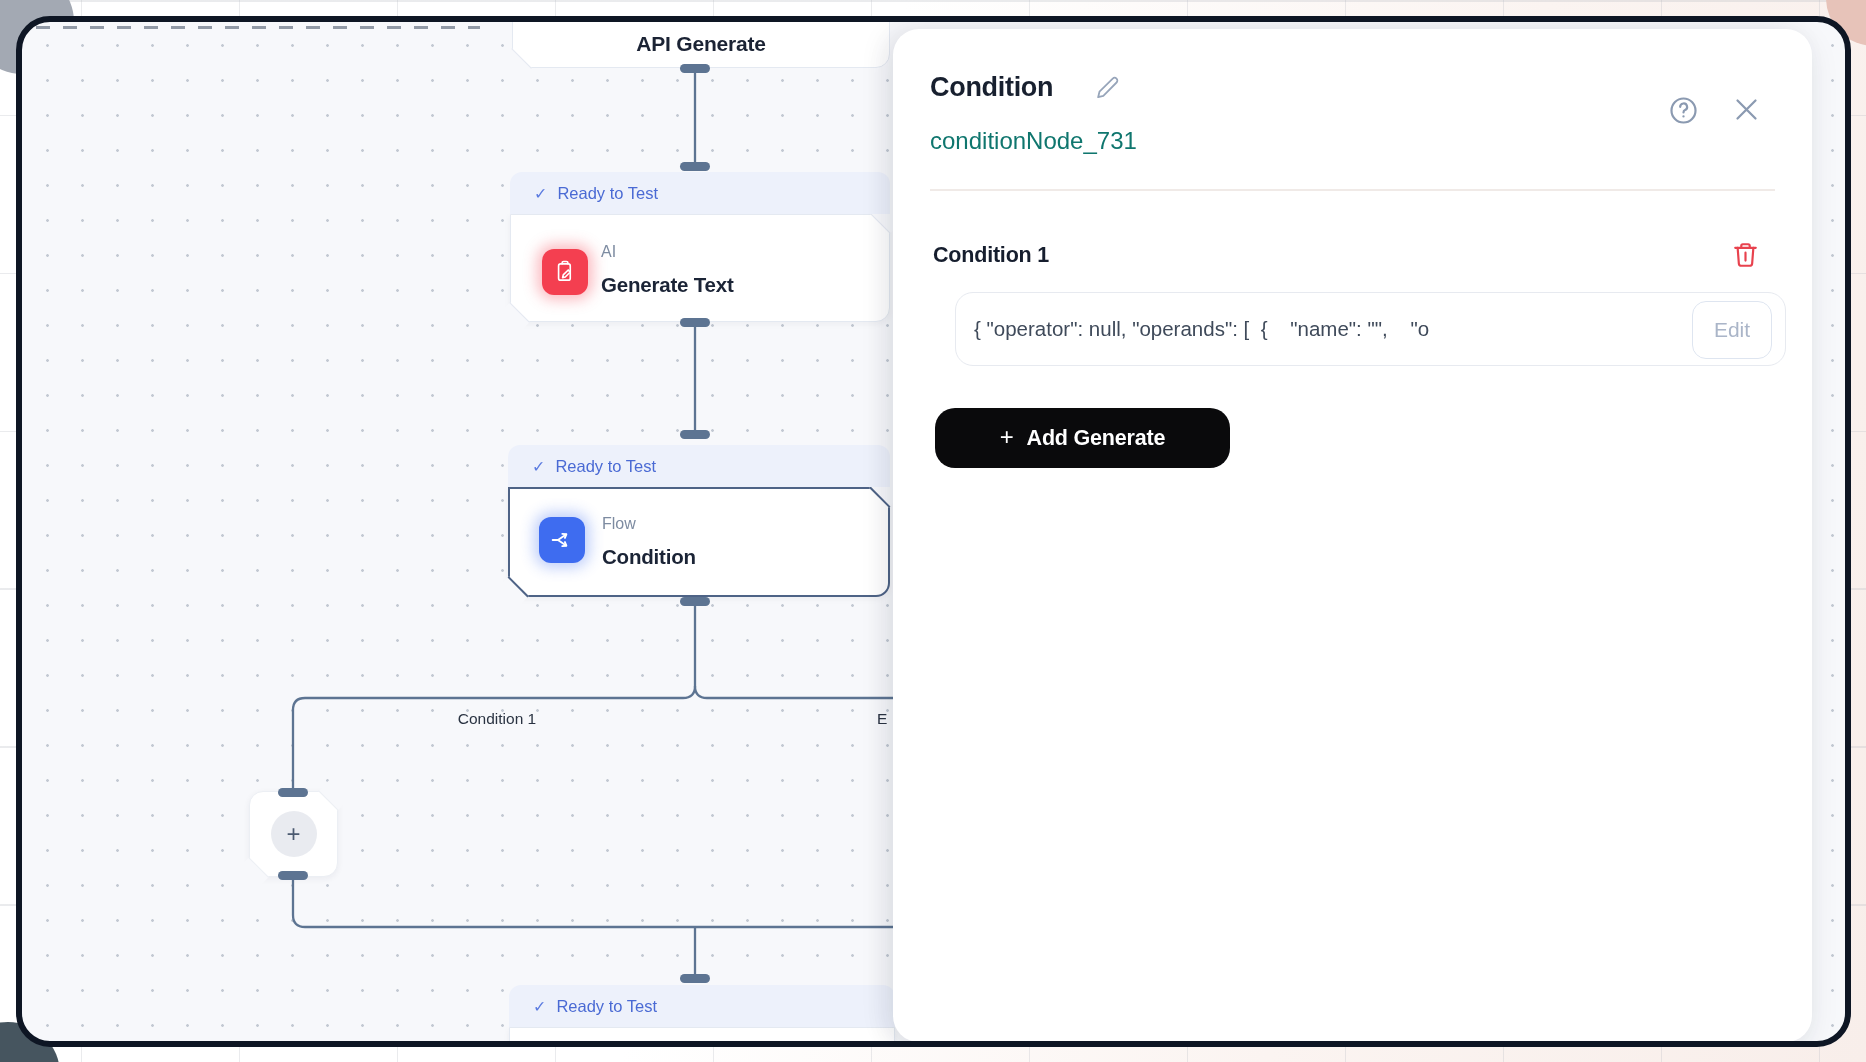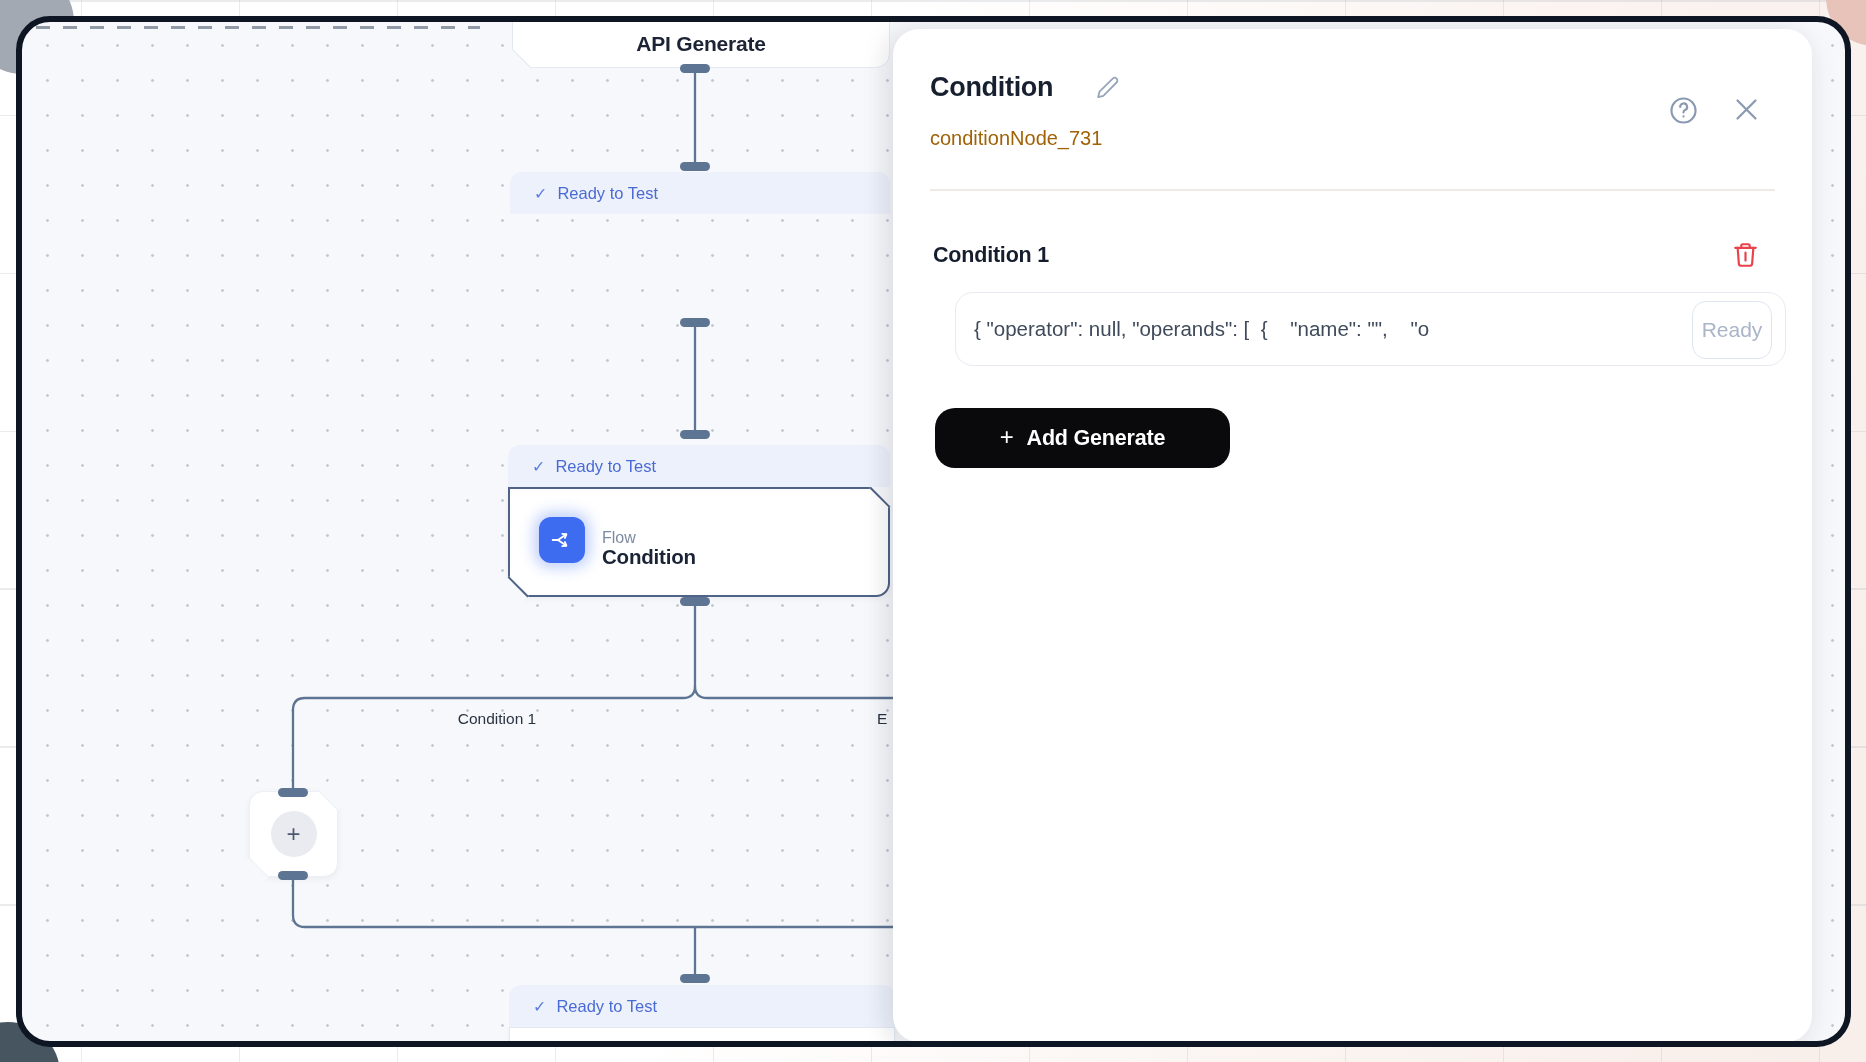--- a/index.html
+++ b/index.html
@@ -98,21 +98,21 @@
   .panel {
     position:absolute; left:871px; top:7px; width:919px; height:1013px;
     background:#fff; border-radius:26px; z-index:10;
     box-shadow:-10px 0 26px rgba(26,34,52,.07), 0 8px 30px rgba(26,34,52,.08);
   }
   .panel-title {
     position:absolute; left:37px; top:43px; font-size:27px; font-weight:700;
     color:#18202f; letter-spacing:-.3px;
   }
   .pencil-icon { position:absolute; left:202px; top:46px; cursor:pointer; }
-  .panel-id { position:absolute; left:37px; top:98px; font-size:20px; color:#a16207; }
+  .panel-id { position:absolute; left:37px; top:98px; font-size:24px; color:#0f766e; }
   .help-icon  { position:absolute; left:775px; top:66px; cursor:pointer; }
   .close-icon { position:absolute; left:840px; top:67px; cursor:pointer; }
   .panel-divider { position:absolute; left:37px; top:160px; width:845px; height:1.5px; background:#f0eae7; }
 
   .section-title {
     position:absolute; left:40px; top:214px; font-size:21.5px; font-weight:700;
     color:#161e2e; letter-spacing:-.2px;
   }
   .trash-icon { position:absolute; left:838px; top:211px; cursor:pointer; }
   .cond-field {
@@ -172,41 +172,54 @@
 
     <div class="api-card">
       <span>API Generate</span>
       <span class="bevel bevel-bl"></span>
     </div>
 
     <div class="node-group" style="left:488px; top:150px; width:380px;">
       <div class="badge">
         <span class="check">✓</span>
         <span>Ready to Test</span>
+      </div>
+      <div class="card" style="height:108px;">
+        <span class="bevel bevel-tr"></span>
+        <span class="bevel bevel-bl"></span>
+        <div class="node-icon icon-red" style="left:31px; top:34px;">
+          <svg width="28" height="28" viewBox="0 0 48 48" fill="none" stroke="#ffffff" stroke-width="2.8" stroke-linecap="round" stroke-linejoin="round">
+            <rect x="13" y="10" width="20" height="28" rx="3.5"></rect>
+            <path d="M19 10 v-1.5 a2.5 2.5 0 0 1 2.5-2.5 h5 a2.5 2.5 0 0 1 2.5 2.5 V10"></path>
+            <path d="M21 29 l8.5-8.5 3.5 3.5 -8.5 8.5 -4.6 1.1 z"></path>
+          </svg>
+        </div>
+        <span class="node-cat" style="left:90px; top:28px;">AI</span>
+        <span class="node-title" style="left:90px; top:58px;">Generate Text</span>
       </div>
     </div>
 
     <div class="node-group" style="left:486px; top:423px; width:382px;">
       <div class="badge">
         <span class="check">✓</span>
         <span>Ready to Test</span>
       </div>
       <div class="card selected" style="height:110px;">
         <span class="bevel bevel-tr"></span>
         <span class="bevel bevel-bl"></span>
         <div class="node-icon icon-blue" style="left:29px; top:28px;">
           <svg width="28" height="28" viewBox="0 0 48 48" fill="none" stroke="#ffffff" stroke-width="3.2" stroke-linecap="round" stroke-linejoin="round">
             <path d="M8 24 H17"></path>
             <path d="M17 24 L31 14.5"></path>
             <path d="M17 24 L31 33.5"></path>
             <path d="M24.5 13.5 L31.5 14.2 L29 20.5"></path>
             <path d="M24.5 34.5 L31.5 33.8 L29 27.5"></path>
           </svg>
         </div>
-        <span class="node-cat" style="left:92px; top:40px;">Flow</span>
+        <span class="node-cat" style="left:92px; top:26px;">Flow</span>
         <span class="node-title" style="left:92px; top:56px;">Condition</span>
       </div>
     </div>
 
     <div class="branch-label" style="left:405px; top:688px; width:140px; text-align:center;">Condition 1</div>
     <div class="branch-label" style="left:855px; top:688px;">E</div>
 
     <div class="plus-node">
       <span class="bevel bevel-tr" style="border-bottom:1.5px solid #eceff4;"></span>
       <span class="bevel bevel-bl" style="border-top:1.5px solid #eceff4;"></span>
@@ -252,21 +265,21 @@
       <svg width="29" height="29" viewBox="0 0 24 24" fill="none" stroke="#e8424e" stroke-width="1.8" stroke-linecap="round" stroke-linejoin="round">
         <path d="M3.5 6.5 h17"></path>
         <path d="M8.5 6.5 V4.8 a1.3 1.3 0 0 1 1.3-1.3 h4.4 a1.3 1.3 0 0 1 1.3 1.3 V6.5"></path>
         <path d="M5.5 6.5 l1 13 a2 2 0 0 0 2 1.8 h7 a2 2 0 0 0 2-1.8 l1-13"></path>
         <path d="M12 10.5 v6.5"></path>
       </svg>
     </span>
 
     <div class="cond-field">
       <span class="cond-field-text">{ "operator": null, "operands": [  {    "name": "",    "o</span>
-      <span class="edit-btn">Ready</span>
+      <span class="edit-btn">Edit</span>
     </div>
 
     <div class="add-btn">
       <span class="plus-glyph">+</span>
       <span>Add Generate</span>
     </div>
   </div>
 </div>
 
 </body></html>

